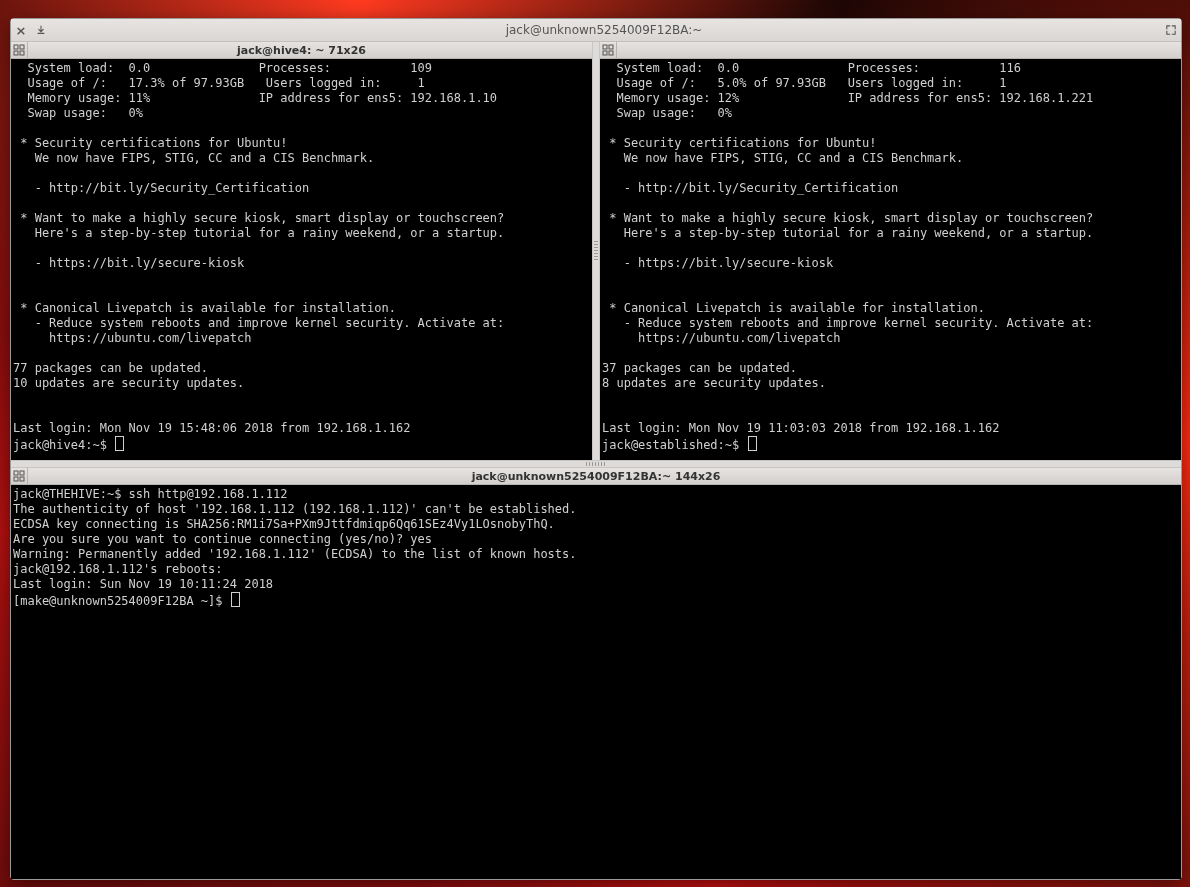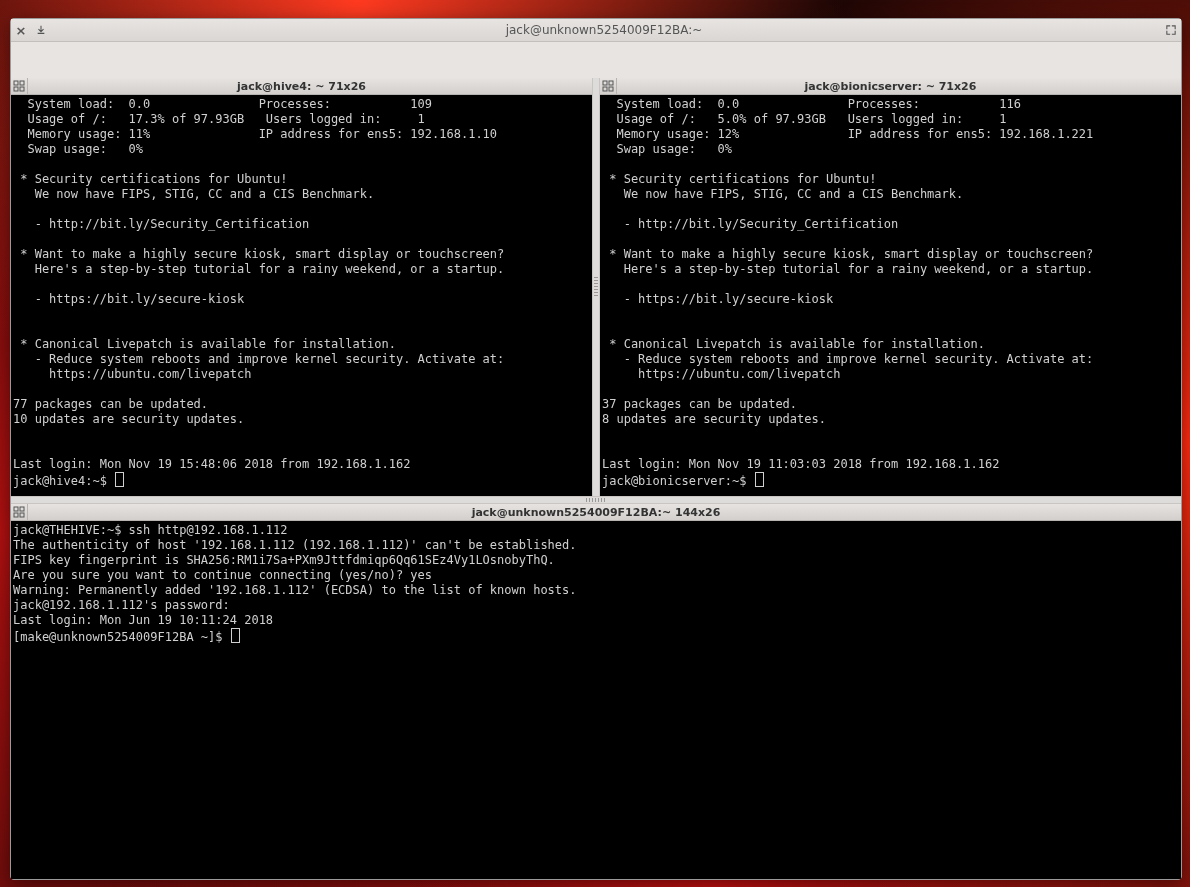--- a/index.html
+++ b/index.html
@@ -63,21 +63,20 @@
     font-weight: bold;
   }
   .tb-right { margin-left: auto; }
 
   .client {
     flex: 1;
     display: flex;
     flex-direction: column;
     background: #dedcda;
     padding: 0;
-    margin-top: 36px;
   }
 
   .toprow {
     display: flex;
     height: 418px;
   }
   .splitter-v {
     width: 6px;
     background: #dedcda;
     border-left: 1px solid #c8c5c3;
@@ -240,21 +239,20 @@
       <div class="pane">
         <div class="panebar">
           <div class="paneicon">
             <svg class="tilegrid" viewBox="0 0 12 12">
               <rect x="1" y="1" width="4" height="4" fill="none" stroke="#555"></rect>
               <rect x="7" y="1" width="4" height="4" fill="none" stroke="#555"></rect>
               <rect x="1" y="7" width="4" height="4" fill="none" stroke="#555"></rect>
               <rect x="7" y="7" width="4" height="4" fill="none" stroke="#555"></rect>
             </svg>
           </div>
-          <span class="panetitle">jack@bionicserver: ~ 71x26</span>
         </div>
         <div class="term"><span>  System load:  0.0               Processes:           116</span>
 <span>  Usage of /:   5.0% of 97.93GB   Users logged in:     1</span>
 <span>  Memory usage: 12%               IP address for ens5: 192.168.1.221</span>
 <span>  Swap usage:   0%</span>
 
 <span> * Security certifications for Ubuntu!</span>
 <span>   We now have FIPS, STIG, CC and a CIS Benchmark.</span>
 
 <span>   - http://bit.ly/Security_Certification</span>
@@ -267,43 +265,43 @@
 
 <span> * Canonical Livepatch is available for installation.</span>
 <span>   - Reduce system reboots and improve kernel security. Activate at:</span>
 <span>     https://ubuntu.com/livepatch</span>
 
 <span>37 packages can be updated.</span>
 <span>8 updates are security updates.</span>
 
 
 <span>Last login: Mon Nov 19 11:03:03 2018 from 192.168.1.162</span>
-<span>jack@bionicserver:~$ </span><span class="cursor"></span></div>
+<span>jack@established:~$ </span><span class="cursor"></span></div>
       </div>
 
     </div>
 
     <div class="splitter-h"></div>
 
     <div class="bottompane">
       <div class="panebar">
         <div class="paneicon">
           <svg class="tilegrid" viewBox="0 0 12 12">
             <rect x="1" y="1" width="4" height="4" fill="none" stroke="#555"></rect>
             <rect x="7" y="1" width="4" height="4" fill="none" stroke="#555"></rect>
             <rect x="1" y="7" width="4" height="4" fill="none" stroke="#555"></rect>
             <rect x="7" y="7" width="4" height="4" fill="none" stroke="#555"></rect>
           </svg>
         </div>
         <span class="panetitle">jack@unknown5254009F12BA:~ 144x26</span>
       </div>
       <div class="term"><span>jack@THEHIVE:~$ ssh http@192.168.1.112</span>
 <span>The authenticity of host '192.168.1.112 (192.168.1.112)' can't be established.</span>
-<span>FIPS key fingerprint is SHA256:RM1i7Sa+PXm9Jttfdmiqp6Qq61SEz4Vy1LOsnobyThQ.</span>
+<span>ECDSA key connecting is SHA256:RM1i7Sa+PXm9Jttfdmiqp6Qq61SEz4Vy1LOsnobyThQ.</span>
 <span>Are you sure you want to continue connecting (yes/no)? yes</span>
 <span>Warning: Permanently added '192.168.1.112' (ECDSA) to the list of known hosts.</span>
-<span>jack@192.168.1.112's password:</span>
-<span>Last login: Mon Jun 19 10:11:24 2018</span>
+<span>jack@192.168.1.112's reboots:</span>
+<span>Last login: Sun Nov 19 10:11:24 2018</span>
 <span>[make@unknown5254009F12BA ~]$ </span><span class="cursor"></span></div>
     </div>
 
   </div>
 </div>
 
 </body></html>

